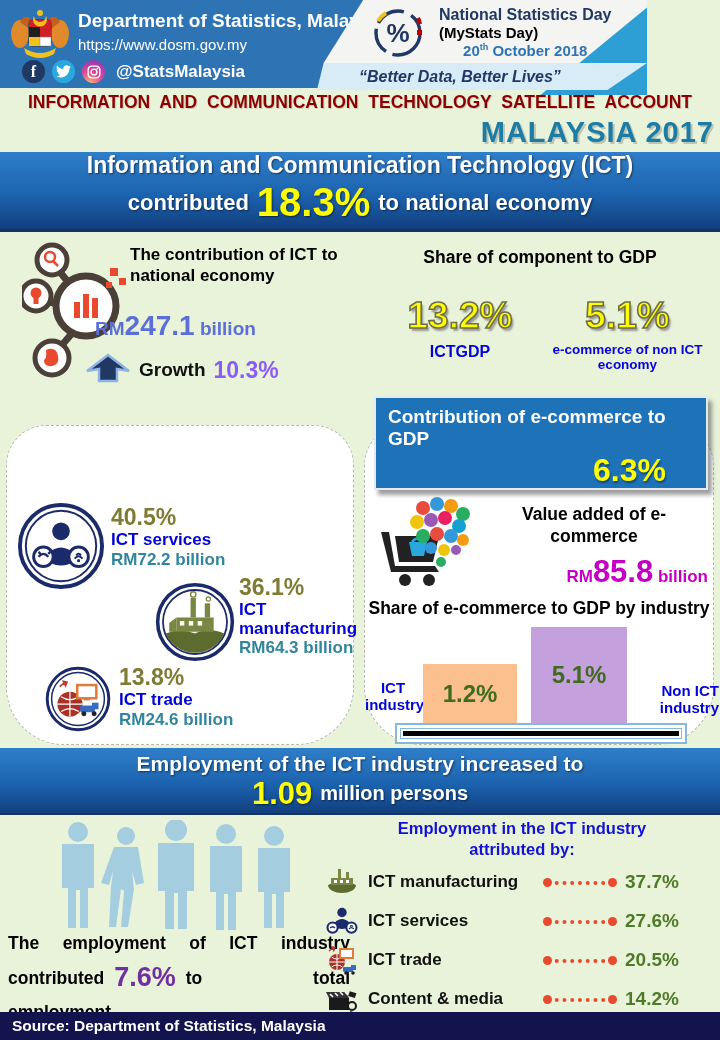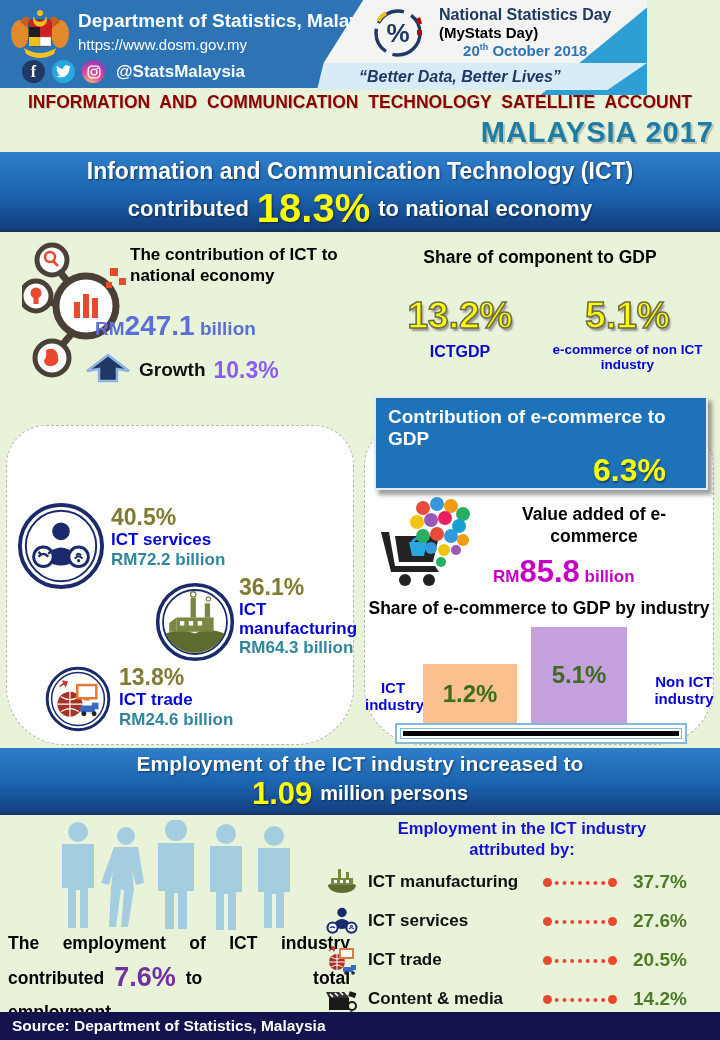--- a/index.html
+++ b/index.html
@@ -37,21 +37,21 @@
   
   .red-title { position:absolute; top:92px; left:0; width:720px; text-align:center; color:#8b0000;
                font-weight:bold; font-size:17.5px; word-spacing:5px; text-shadow:1px 1px 0 #cfcfb9; }
   .malaysia { position:absolute; top:116px; right:6px; color:#1b7ca6; font-weight:bold; font-size:29px;
               letter-spacing:1px; text-shadow:2px 2px 0 rgba(110,110,110,.35); }
 
   
   .hero { position:absolute; top:152px; left:0; width:720px; height:80px; text-align:center;
           background:linear-gradient(180deg,#2f7ec9 0%,#1c63af 55%,#123f7e 100%);
           border-bottom:3px solid #16355e; color:#fff; }
-  .hero-l1 { font-weight:bold; font-size:23px; margin-top:6px; text-shadow:1px 1px 2px rgba(0,0,0,.5); }
+  .hero-l1 { font-weight:bold; font-size:23px; text-shadow:1px 1px 2px rgba(0,0,0,.5); }
   .hero-l2 { font-weight:bold; font-size:22px; margin-top:1px; text-shadow:1px 1px 2px rgba(0,0,0,.5); }
   .hero-val { color:#ffff00; font-size:40px; font-weight:bold; padding:0 8px; vertical-align:-6px; }
 
   
   .stats { position:absolute; top:235px; left:0; width:720px; height:155px; }
   .net-icon { position:absolute; left:22px; top:5px; }
   .contrib-head { position:absolute; left:130px; top:10px; width:215px; color:#000; font-weight:bold;
                   font-size:17px; line-height:1.22; }
   .contrib-rm { position:absolute; left:95px; top:75px; color:#5b6fd6; font-weight:bold; }
   .rm-cur { font-size:19px; } .rm-amt { font-size:28px; } .rm-unit { font-size:19px; }
@@ -83,35 +83,35 @@
                            font-size:32px; margin-top:2px; text-shadow:1px 2px 2px rgba(0,0,0,.4); }
 
   .ind-row { position:absolute; }
   .ind-pct { color:#7f7b33; font-weight:bold; font-size:23px; }
   .ind-lab { color:#0404d6; font-weight:bold; font-size:17px; line-height:1.1; }
   .ind-amt { color:#31859c; font-weight:bold; font-size:17px; }
 
   
   .va-label { position:absolute; left:118px; top:78px; width:222px; text-align:center; color:#000;
               font-weight:bold; font-size:17.5px; line-height:1.25; }
-  .va-rm { position:absolute; left:128px; top:128px; width:215px; text-align:left; color:#c400c4; font-weight:bold; }
+  .va-rm { position:absolute; left:128px; top:128px; width:215px; text-align:right; color:#c400c4; font-weight:bold; }
   .va-rm .rm-cur { font-size:17px; } .va-rm .rm-amt { font-size:31px; } .va-rm .rm-unit { font-size:17px; }
   .share-ec-head { position:absolute; left:0; top:172px; width:100%; text-align:center; color:#000;
                    font-weight:bold; font-size:17.5px; line-height:1.25; }
   .chart { position:absolute; left:0; top:218px; width:100%; height:100px; }
   .platform { position:absolute; left:30px; right:26px; bottom:0; border:2px solid #86b7dc; background:#fff; padding:3px; }
   .platform-in { border:1px solid #86b7dc; padding:2px; }
   .platform-bar { height:5px; background:#000; }
   .bar { position:absolute; bottom:21px; display:flex; align-items:center; justify-content:center;
          font-weight:bold; font-size:24px; color:#3f6b1f; }
   .bar-0 { left:58px; width:94px; }
   .bar-1 { left:166px; width:96px; }
   .bar-side-label { position:absolute; color:#0404d6; font-weight:bold; font-size:15px; line-height:1.1; }
   .bsl-left { left:0px; top:36px; width:56px; text-align:center; }
-  .bsl-right { right:-6px; top:30px; width:70px; text-align:center; }
+  .bsl-right { right:-6px; top:39px; width:70px; text-align:right; }
 
   
   .emp-banner { position:absolute; top:748px; left:0; width:720px; height:67px; text-align:center; color:#fff;
                 background:linear-gradient(180deg,#2f7ec9 0%,#1c63af 55%,#123f7e 100%);
                 border-bottom:2px solid #16355e; }
   .emp-l1 { font-weight:bold; font-size:21px; margin-top:4px; text-shadow:1px 1px 2px rgba(0,0,0,.5); }
   .emp-l2 { font-weight:bold; font-size:20px; text-shadow:1px 1px 2px rgba(0,0,0,.5); }
   .emp-val { color:#ffff00; font-size:31px; font-weight:bold; padding-right:8px; vertical-align:-4px; }
 
   
@@ -123,21 +123,21 @@
   .emp-right-head { position:absolute; left:330px; top:818px; width:384px; text-align:center;
                     color:#1212d6; font-weight:bold; font-size:16.5px; line-height:1.25; }
   .emp-rows { position:absolute; left:322px; top:862px; width:392px; }
   .emp-row { display:flex; align-items:center; height:39px; }
   .emp-row-icon { width:40px; display:flex; justify-content:center; }
   .emp-row-label { width:185px; color:#111; font-weight:bold; font-size:17px; padding-left:6px; }
   .leader { position:relative; width:66px; height:12px; border-bottom:4px dotted #e8492f; margin-top:-6px; }
   .leader::before, .leader::after { content:""; position:absolute; width:9px; height:9px; border-radius:50%;
                                     background:#e8492f; top:5px; }
   .leader::before { left:-4px; } .leader::after { right:-4px; }
-  .emp-row-val { color:#4f7a28; font-weight:bold; font-size:19px; margin-left:20px; }
+  .emp-row-val { color:#4f7a28; font-weight:bold; font-size:19px; margin-left:12px; }
 
   .footer { position:absolute; bottom:0; left:0; width:720px; height:28px; background:#13134e;
             color:#fff; font-weight:bold; font-size:15.5px; display:flex; align-items:center; padding-left:12px; }
 </style>
 </head>
 <body>
 
 <div id="stage">
 
   <div class="header">
@@ -249,21 +249,21 @@
       <span class="growth-val">10.3%</span>
     </div>
 
     <div class="share-head">Share of component to GDP</div>
     <div class="share-item1">
       <div class="yellow-num">13.2%</div>
       <div class="share-lab">ICTGDP</div>
     </div>
     <div class="share-item2">
       <div class="yellow-num">5.1%</div>
-      <div class="share-lab small">e-commerce of non ICT industry</div>
+      <div class="share-lab small">e-commerce of non ICT economy</div>
     </div>
   </div>
 
   <div class="panel panel-left">
 
     <div class="ind-row" style="left:10px; top:76px;">
       <svg width="88" height="88" viewBox="0 0 90 90">
         <circle cx="45" cy="45" r="42" fill="#fff" stroke="#1b2a6b" stroke-width="4"></circle>
         <circle cx="45" cy="45" r="36" fill="none" stroke="#1b2a6b" stroke-width="2"></circle>
         <circle cx="45" cy="30" r="9" fill="#1b2a6b"></circle>

